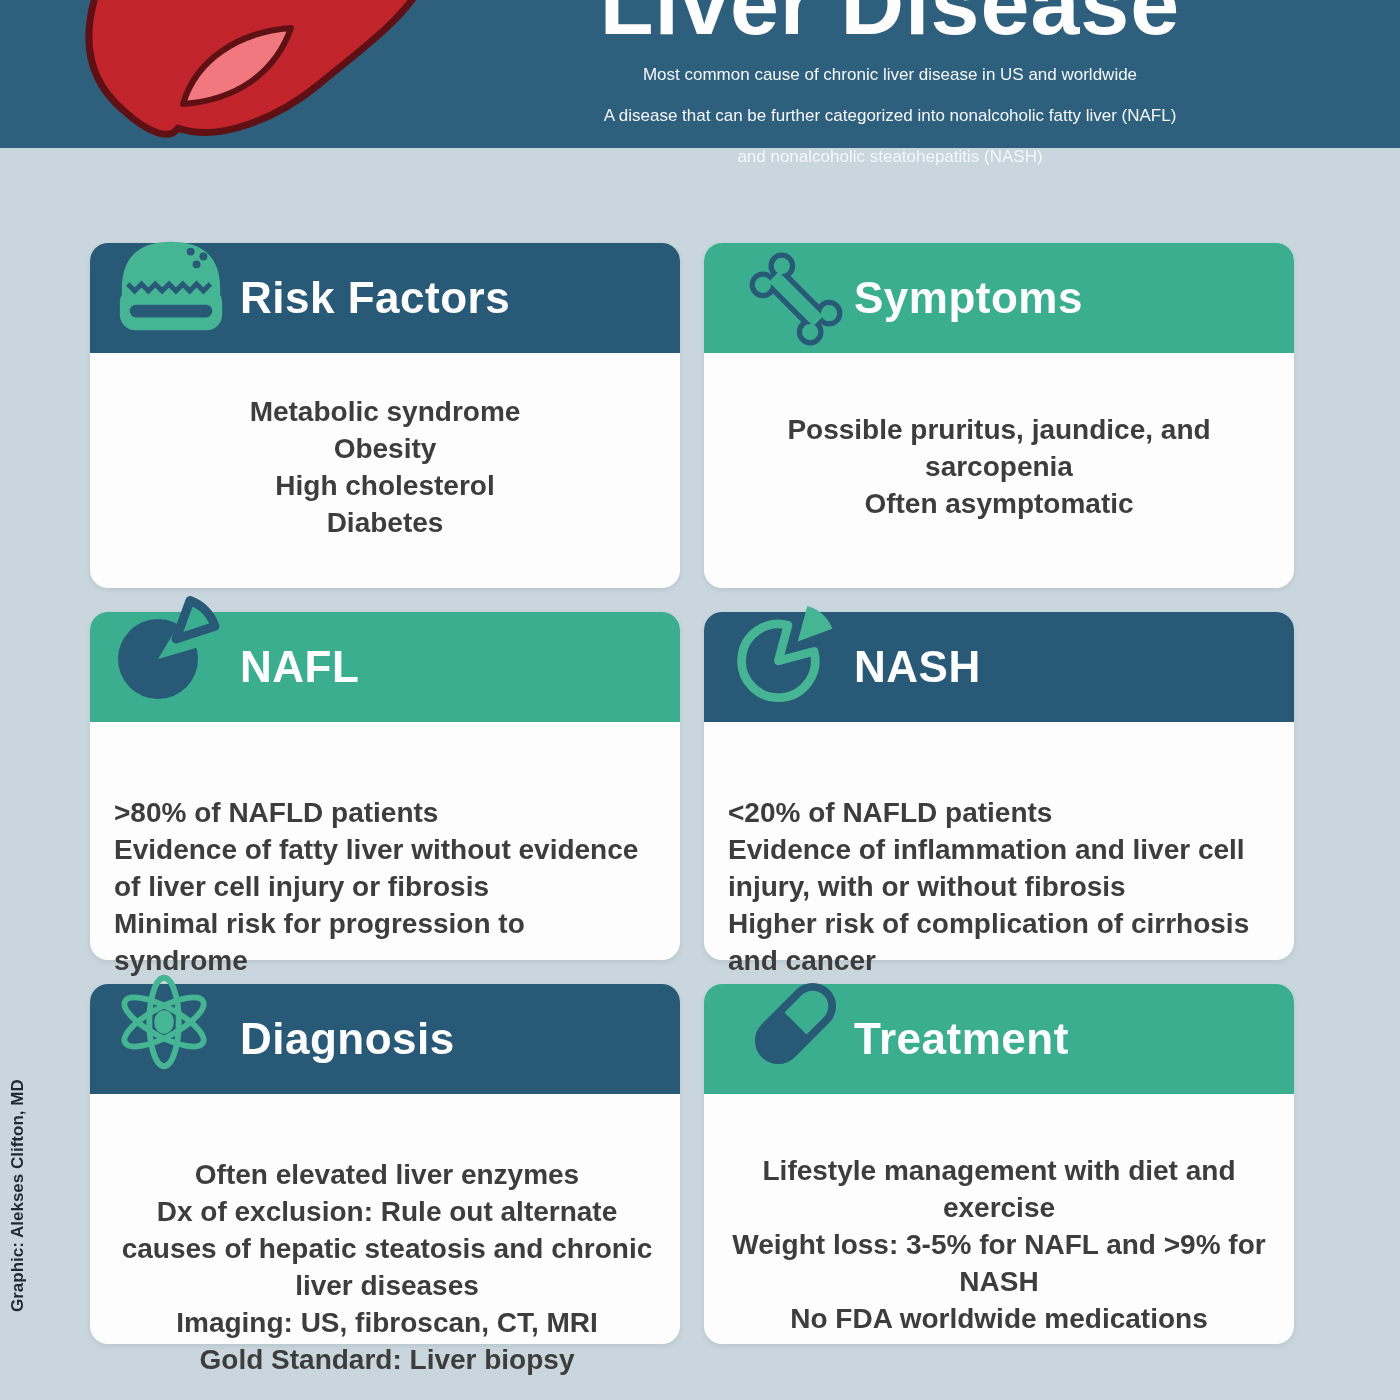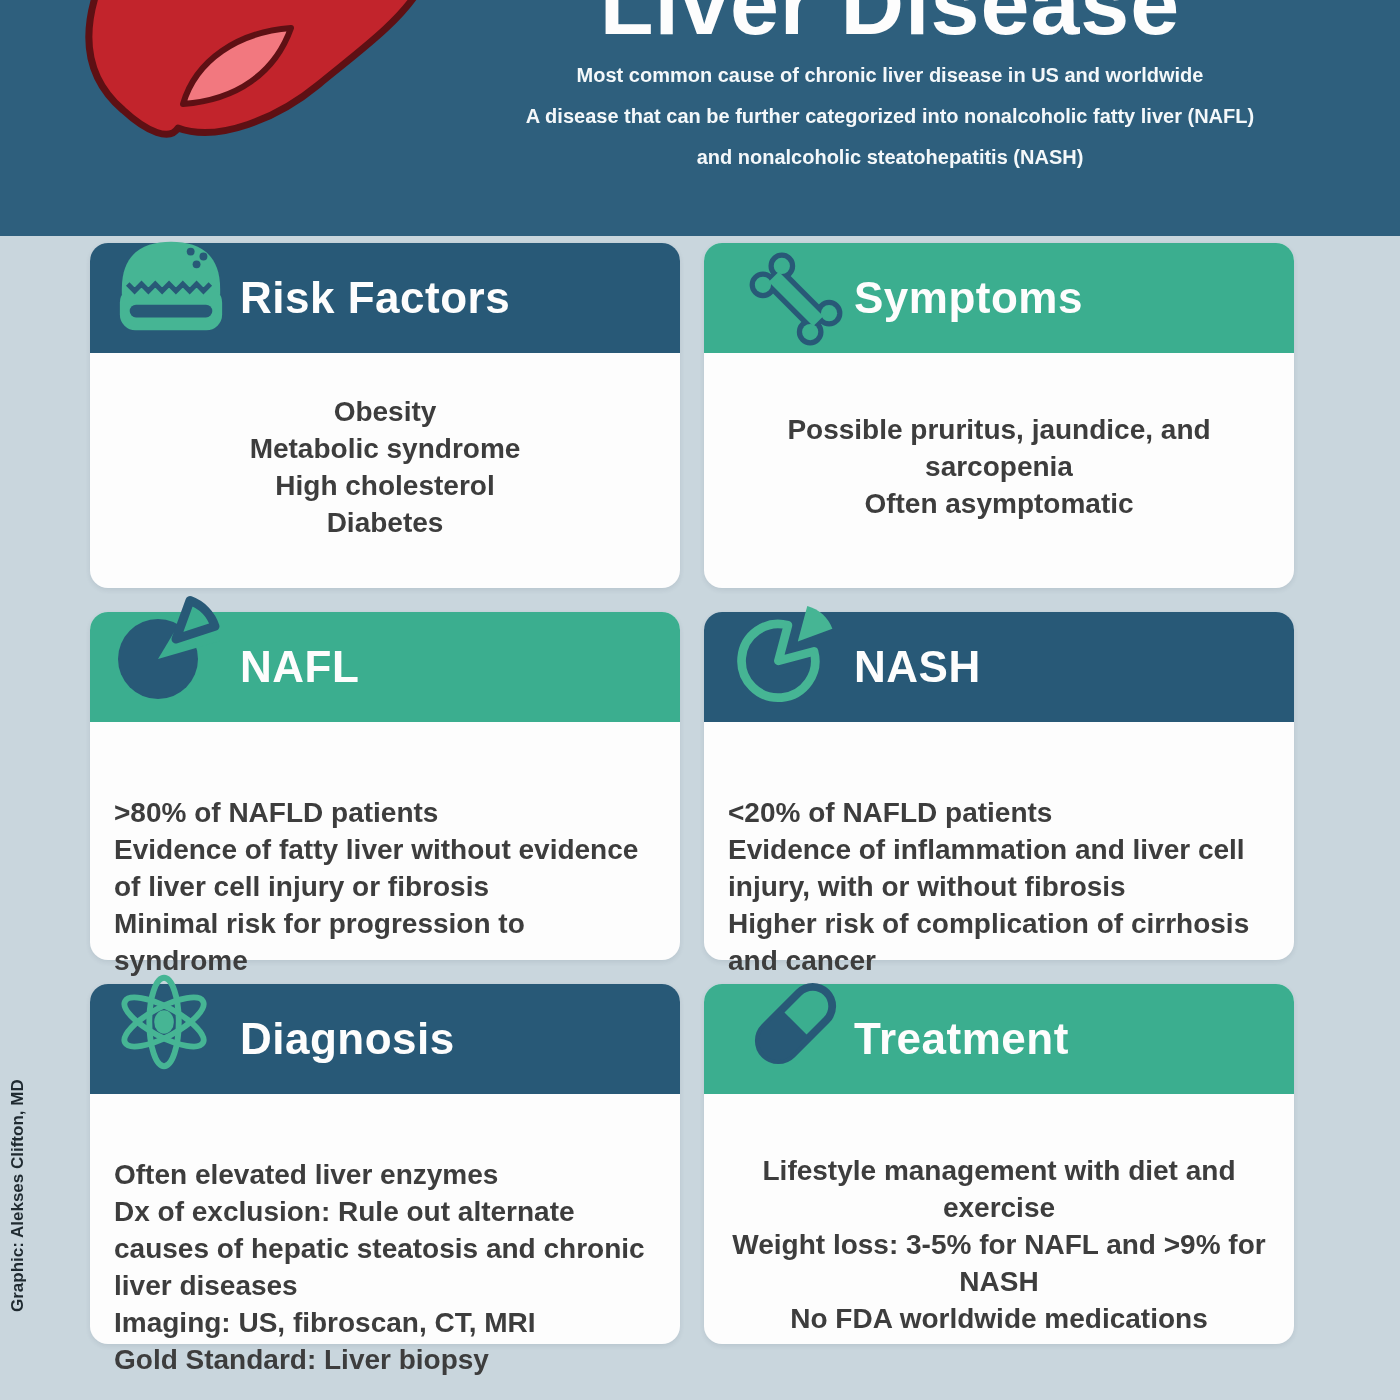--- a/index.html
+++ b/index.html
@@ -3,32 +3,32 @@
 <meta charset="utf-8">
 <style>
   html,body{margin:0;padding:0;}
   body{
     width:1400px;height:1400px;overflow:hidden;position:relative;
     background:#c9d6dd;
     font-family:"Liberation Sans","DejaVu Sans",sans-serif;
   }
   
   .header{
-    position:absolute;top:0;left:0;width:1400px;height:236px;
+    position:absolute;top:0;left:0;width:1400px;height:148px;
     background:#2e5f7d;
   }
   .liver{position:absolute;left:78px;top:0;width:355px;height:152px;}
   .header-text{
     position:absolute;left:380px;top:0;width:1020px;text-align:center;color:#fff;
   }
   .page-title{
     margin:-40px 0 0 0;font-size:88px;line-height:88px;font-weight:800;
     letter-spacing:1px;color:#fdfdfd;
   }
-  .subtitle{margin:10px 0 0 0;font-size:20px;line-height:34px;font-weight:700;color:#f4f8fa;}
+  .subtitle{margin:10px 0 0 0;font-size:17px;line-height:34px;font-weight:400;color:#f4f8fa;}
   .subtitle + .subtitle{margin-top:7px;}
   
   .grid{
     position:absolute;top:186px;left:0;width:1400px;
     padding:57px 90px 0 90px;box-sizing:border-box;
     display:grid;grid-template-columns:590px 590px;column-gap:40px;
     grid-template-rows:345px 348px 360px;row-gap:44px;gap:24px;
   }
   .card{position:relative;border-radius:18px;background:#fdfdfd;
         box-shadow:0 2px 5px rgba(40,60,80,.10);}
@@ -49,21 +49,21 @@
   .icon-ring{left:24px;top:-19px;}
   .icon-atom{left:22px;top:-16px;}
   .icon-pill{left:36px;top:-16px;}
   .card-body{
     font-weight:700;color:#3d3d3d;font-size:28px;line-height:37px;
   }
   .card-body p{margin:0;}
   .body-center{text-align:center;padding:40px 24px 0 24px;}
   .body-center.lower{padding-top:58px;}
   .body-left{text-align:left;padding:48px 20px 0 24px;margin-top:24px;}
-  .body-left.diag{padding-top:38px;}
+  .body-left.diag{padding-top:38px;text-align:center;}
   
   .attribution{
     position:absolute;left:8px;top:1312px;
     transform:rotate(-90deg);transform-origin:0 0;
     font-size:17px;font-weight:700;color:#1f2a30;white-space:nowrap;
   }
 </style>
 </head>
 <body>
 
@@ -91,22 +91,22 @@
           <path d="M16,47 l7,7 l7,-7 l7,7 l7,-7 l7,7 l7,-7 l7,7 l7,-7 l7,7 l7,-7 l7,7 l7,-7" fill="none" stroke="#285977" stroke-width="5"></path>
           <rect x="18" y="68" width="84" height="13" rx="6.5" fill="#285977"></rect>
           <circle cx="80" cy="14" r="4" fill="#285977"></circle>
           <circle cx="93" cy="19" r="4" fill="#285977"></circle>
           <circle cx="86" cy="27" r="4" fill="#285977"></circle>
         </svg>
       </span>
       <h2 class="card-title">Risk Factors</h2>
     </div>
     <div class="card-body body-center">
+      <p>Metabolic syndrome</p>
       <p>Obesity</p>
-      <p>Metabolic syndrome</p>
       <p>High cholesterol</p>
       <p>Diabetes</p>
     </div>
   </section>
 
   <section class="card">
     <div class="band green">
       <span class="icon icon-bone">
         <svg width="124" height="124" viewBox="0 0 130 130">
           <g transform="rotate(45 65 65)">

